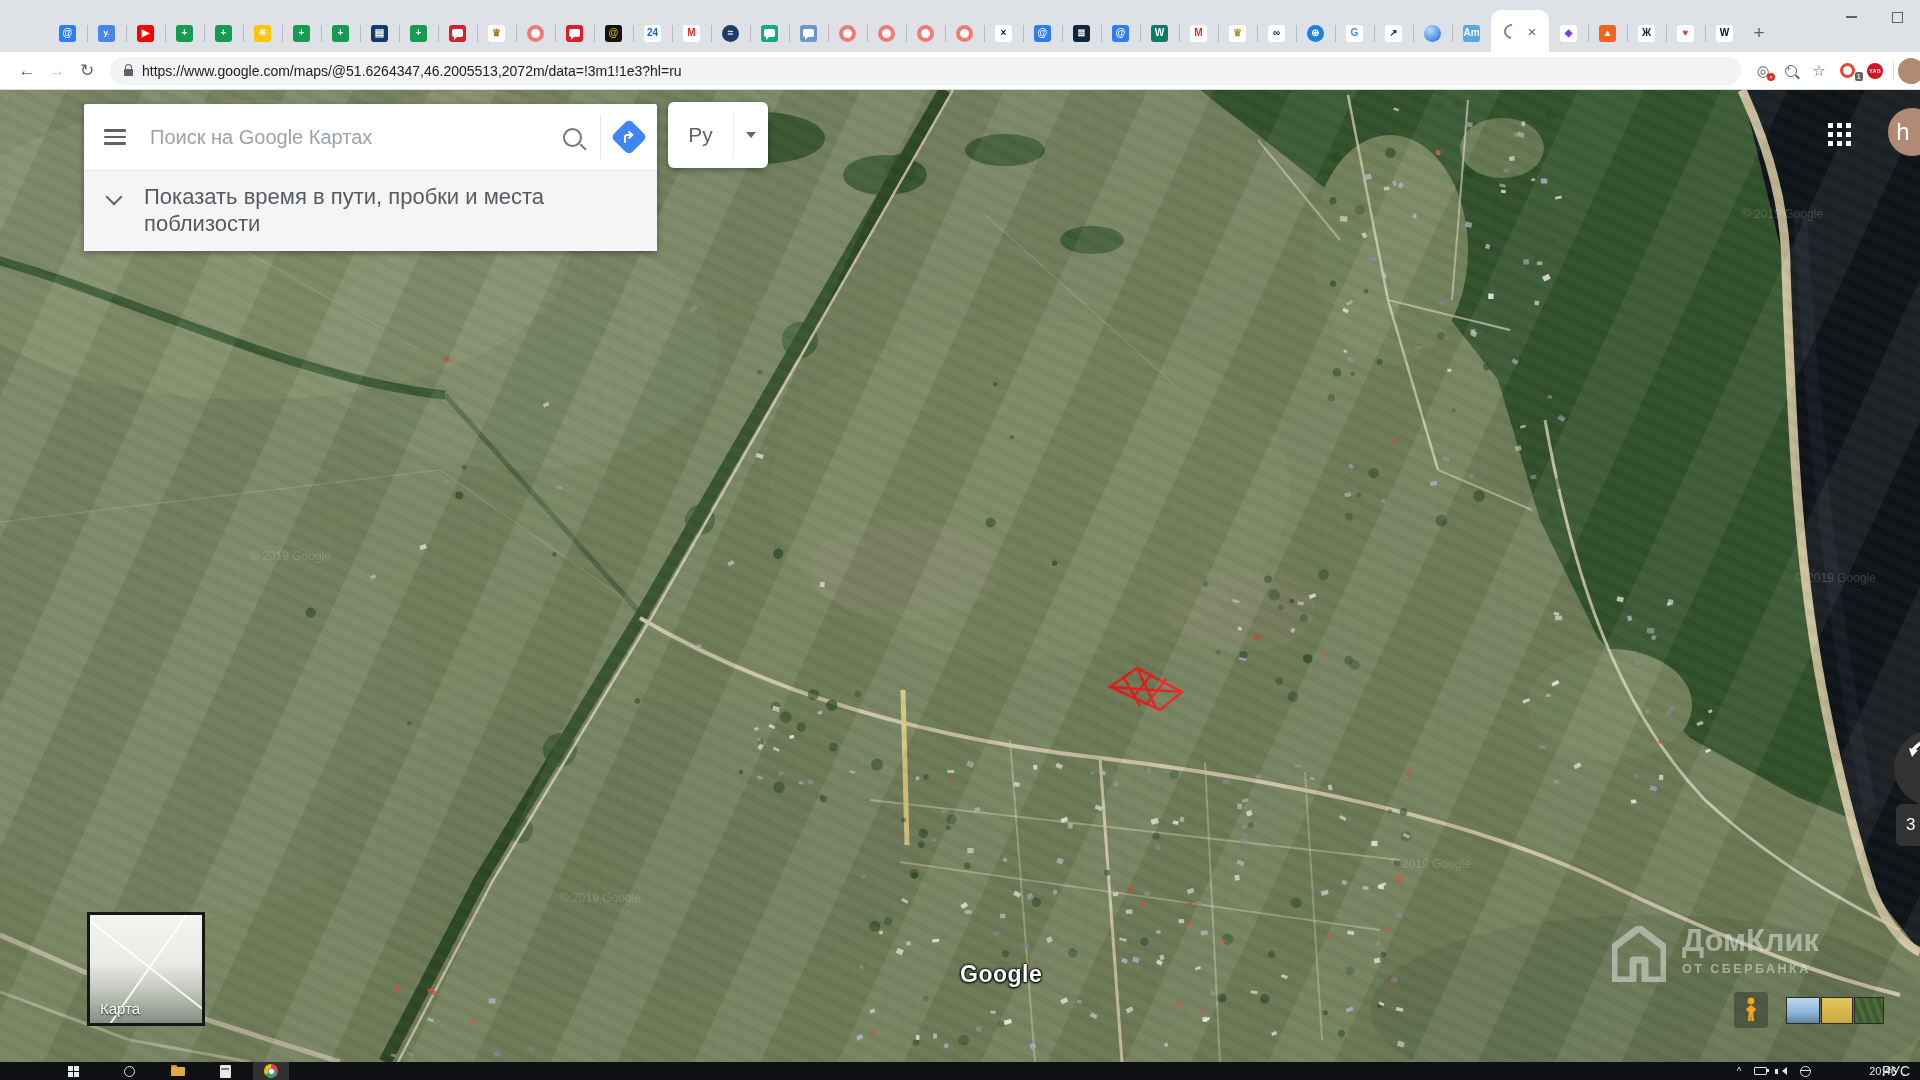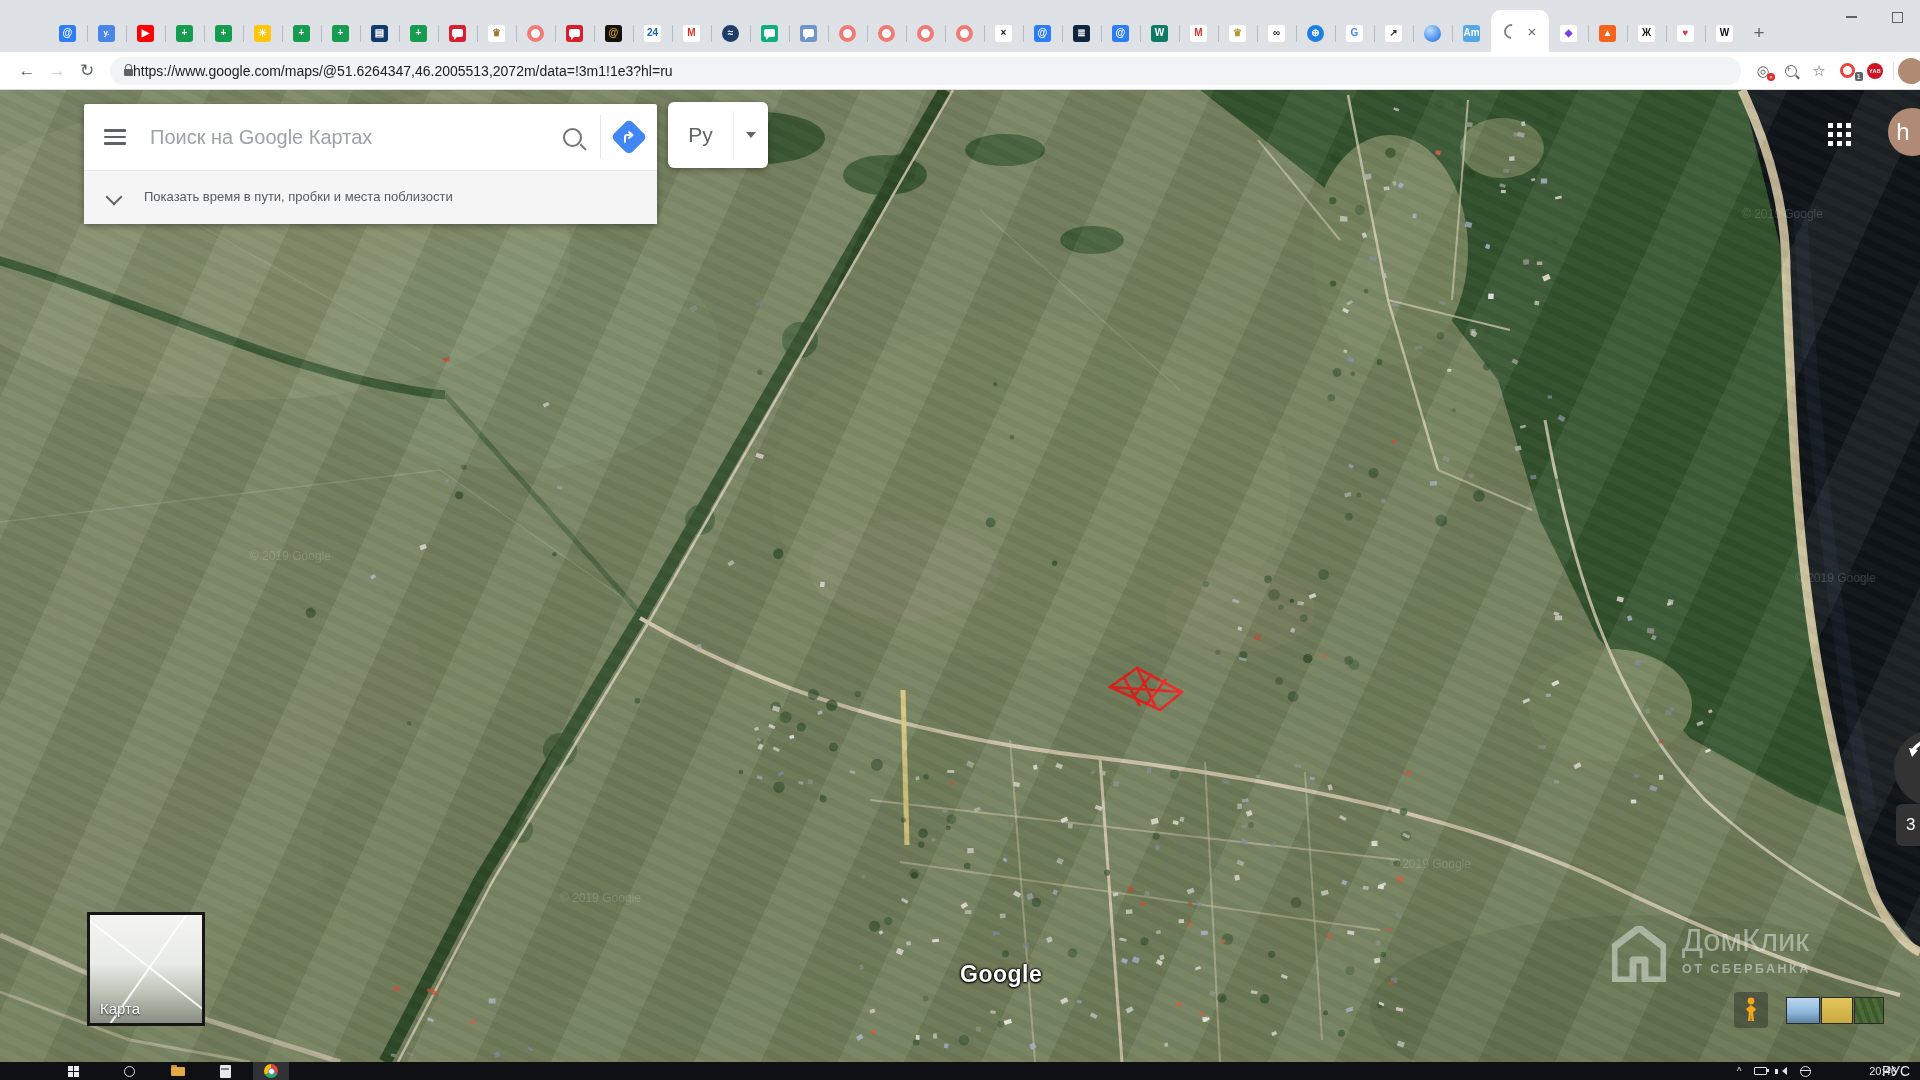--- a/index.html
+++ b/index.html
@@ -22,21 +22,21 @@
   #newtab{width:30px;height:38px;display:flex;align-items:center;justify-content:center;font-size:19px;color:#5f6368;cursor:pointer;}
   #wincontrols{position:absolute;top:0;right:0;height:34px;display:flex;z-index:3;}
   .wc{width:46px;display:flex;align-items:center;justify-content:center;cursor:pointer;}
   .wc-min{width:11px;height:2px;background:#5f6368;}
   .wc-max{width:9px;height:9px;border:1.5px solid #5f6368;}
 
   
   #addrbar{position:absolute;top:52px;left:0;right:0;height:38px;background:#fff;display:flex;align-items:center;padding:0 12px;box-sizing:border-box;z-index:4;border-bottom:1px solid #d7dadd;}
   .navbtn{width:30px;text-align:center;font-size:17px;color:#5f6368;cursor:pointer;flex:none;}
   .navbtn.disabled{color:#c3c7cb;}
-  #omnibox{flex:1;height:28px;background:#f1f3f4;border-radius:14px;display:flex;align-items:center;margin:0 8px;padding:0 14px;overflow:hidden;}
+  #omnibox{flex:1;height:28px;background:#f1f3f4;border-radius:14px;display:flex;align-items:center;margin:0 8px;padding:0 14px;gap:9px;overflow:hidden;}
   .lockbody{width:9px;height:7px;background:#5f6368;border-radius:1px;position:relative;margin-top:4px;flex:none;}
   .lockbody::before{content:"";position:absolute;top:-5px;left:1px;width:5px;height:5px;border:1.6px solid #5f6368;border-bottom:none;border-radius:4px 4px 0 0;}
   #urltext{font-size:14px;color:#202124;white-space:nowrap;}
   .abicon{width:28px;display:flex;align-items:center;justify-content:center;color:#5f6368;font-size:15px;position:relative;cursor:pointer;flex:none;}
   .badge-red{position:absolute;right:2px;bottom:-1px;width:8px;height:8px;border-radius:50%;background:#d93025;color:#fff;font-size:6px;line-height:8px;text-align:center;}
   .mag{width:10px;height:10px;border:1.7px solid #5f6368;border-radius:50%;position:relative;}
   .mag::after{content:"";position:absolute;width:5px;height:1.7px;background:#5f6368;transform:rotate(45deg);right:-4px;bottom:-2px;}
   .mag::before{content:"+";position:absolute;left:0px;top:-2px;font-size:9px;color:#5f6368;}
   .ext-ring{width:15px;height:15px;border:3.5px solid #e8443c;border-radius:50%;box-sizing:border-box;position:relative;}
   .ext-badge{position:absolute;right:-2px;bottom:-3px;background:#606469;color:#fff;font-size:8px;padding:0 2px;border-radius:2px;line-height:9px;}
@@ -62,21 +62,21 @@
   #searchinput{flex:1;border:none;outline:none;font-size:20px;color:#202124;font-family:"Liberation Sans",sans-serif;background:transparent;}
   #searchinput::placeholder{color:#9da2a8;}
   .searchmag{width:15px;height:15px;border:2.4px solid #757575;border-radius:50%;position:relative;margin:0 18px 0 8px;cursor:pointer;}
   .searchmag::after{content:"";position:absolute;width:8px;height:2.4px;background:#757575;transform:rotate(45deg);right:-7px;bottom:-4px;}
   .pdiv{width:1px;height:44px;background:#e4e6e8;}
   .dirbtn{width:56px;display:flex;align-items:center;justify-content:center;cursor:pointer;}
   .diamond{width:26px;height:26px;background:#4186f5;border-radius:5px;transform:rotate(45deg);display:flex;align-items:center;justify-content:center;}
   .diamond svg{transform:rotate(-45deg);}
   #hintrow{background:#f5f5f5;border-top:1px solid #e8e8e8;display:flex;align-items:flex-start;padding:12px 0 14px;cursor:pointer;}
   .chev{width:10px;height:10px;border-left:2.4px solid #666;border-bottom:2.4px solid #666;transform:rotate(-45deg);margin:8px 24px 0 24px;flex:none;}
-  #hinttext{font-size:13px;line-height:27px;color:#565b60;width:480px;}
+  #hinttext{font-size:22px;line-height:27px;color:#565b60;width:480px;}
 
   
   #langbox{position:absolute;left:668px;top:12px;width:100px;height:66px;background:#fff;border-radius:6px;box-shadow:0 2px 6px rgba(0,0,0,.35);display:flex;align-items:center;cursor:pointer;}
   #langbox .lg{flex:1;text-align:center;font-size:21px;color:#5f6368;}
   #langbox .ldiv{width:1px;height:48px;background:#eceeef;}
   #langbox .caret{width:0;height:0;border-left:5px solid transparent;border-right:5px solid transparent;border-top:6px solid #666;margin:0 12px;}
 
   
   #appsgrid{position:absolute;left:1828px;top:33px;width:24px;height:24px;display:grid;grid-template-columns:repeat(3,5px);grid-template-rows:repeat(3,5px);gap:4px;cursor:pointer;}
   #appsgrid i{background:#fff;display:block;}
@@ -87,21 +87,21 @@
   #maptoggle .r1,#maptoggle .r2{position:absolute;background:#fff;opacity:.9;}
   #maptoggle .r1{width:150px;height:2px;top:48px;left:-20px;transform:rotate(38deg);}
   #maptoggle .r2{width:150px;height:2px;top:58px;left:-20px;transform:rotate(-55deg);}
   #maptoggle .lbl{position:absolute;left:10px;bottom:6px;color:#fff;font-size:15px;text-shadow:0 1px 2px rgba(0,0,0,.85);}
   #pegman{position:absolute;left:1734px;top:902px;width:34px;height:36px;background:rgba(20,20,20,.35);border-radius:4px;display:flex;align-items:center;justify-content:center;cursor:grab;}
   .thumb{position:absolute;top:907px;height:27px;border:1px solid #2a2a2a;box-sizing:border-box;cursor:pointer;}
   #thumb-sky{left:1786px;width:34px;background:linear-gradient(180deg,#bcd7ee 0%,#8fb8dc 55%,#5e82a0 100%);}
   #thumb-field{left:1821px;width:32px;background:linear-gradient(180deg,#e2c75c,#c9a93f);}
   #thumb-forest{left:1854px;width:30px;background:repeating-linear-gradient(70deg,#4d6b38 0 4px,#3c5a2c 4px 8px);}
   #domclick{position:absolute;left:1612px;top:836px;display:flex;gap:16px;align-items:flex-start;opacity:.55;pointer-events:none;}
-  #domclick .txt .t1{font-size:31px;font-weight:normal;color:#dfe3dd;line-height:30px;}
+  #domclick .txt .t1{font-size:31px;font-weight:bold;color:#dfe3dd;line-height:30px;}
   #domclick .txt .t2{font-size:12.5px;font-weight:bold;color:#dfe3dd;letter-spacing:2.5px;margin-top:6px;}
 
   
   #attr{position:absolute;left:828px;top:1041px;right:0;height:19px;background:rgba(22,22,22,.62);display:flex;align-items:center;gap:0;color:#fff;font-size:12.5px;white-space:nowrap;z-index:5;box-sizing:border-box;padding-left:8px;}
   #attr span{margin-right:26px;}
   #attr .lnk{cursor:pointer;}
   #scalebar{width:80px;height:4px;background:#fff;margin-right:2px;}
 
   
   #taskbar{position:absolute;left:0;top:1062px;right:0;height:18px;background:#0e1013;z-index:6;display:flex;align-items:center;color:#e6e9eb;}

